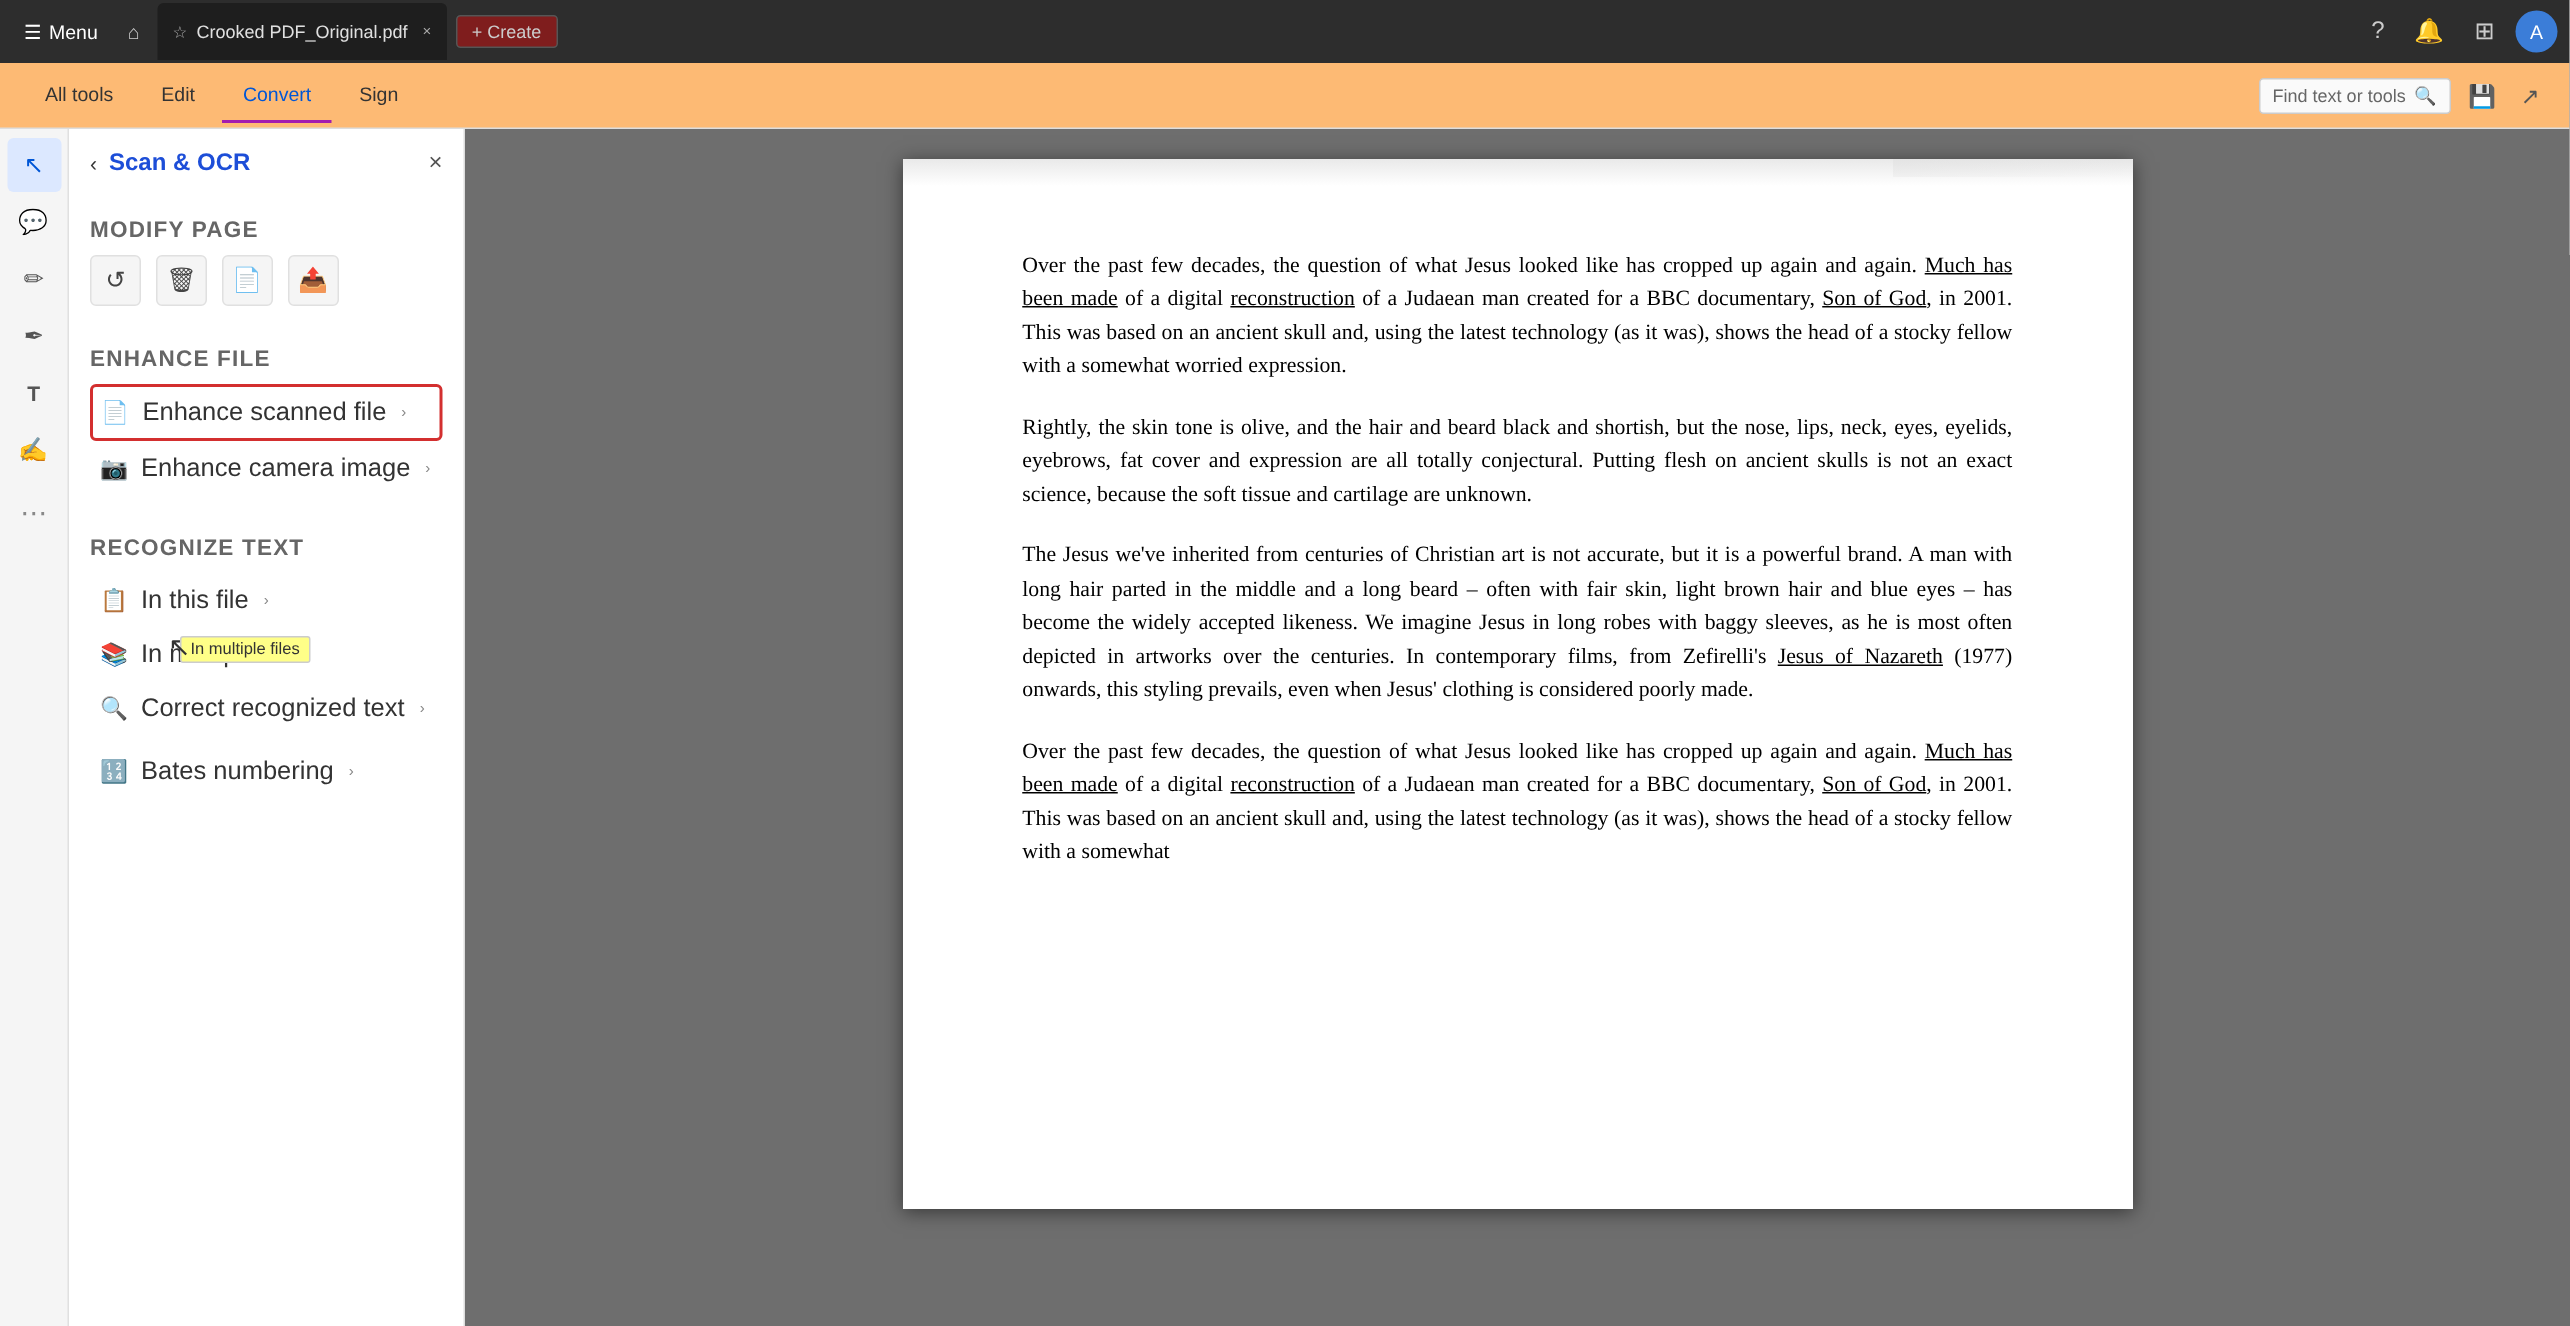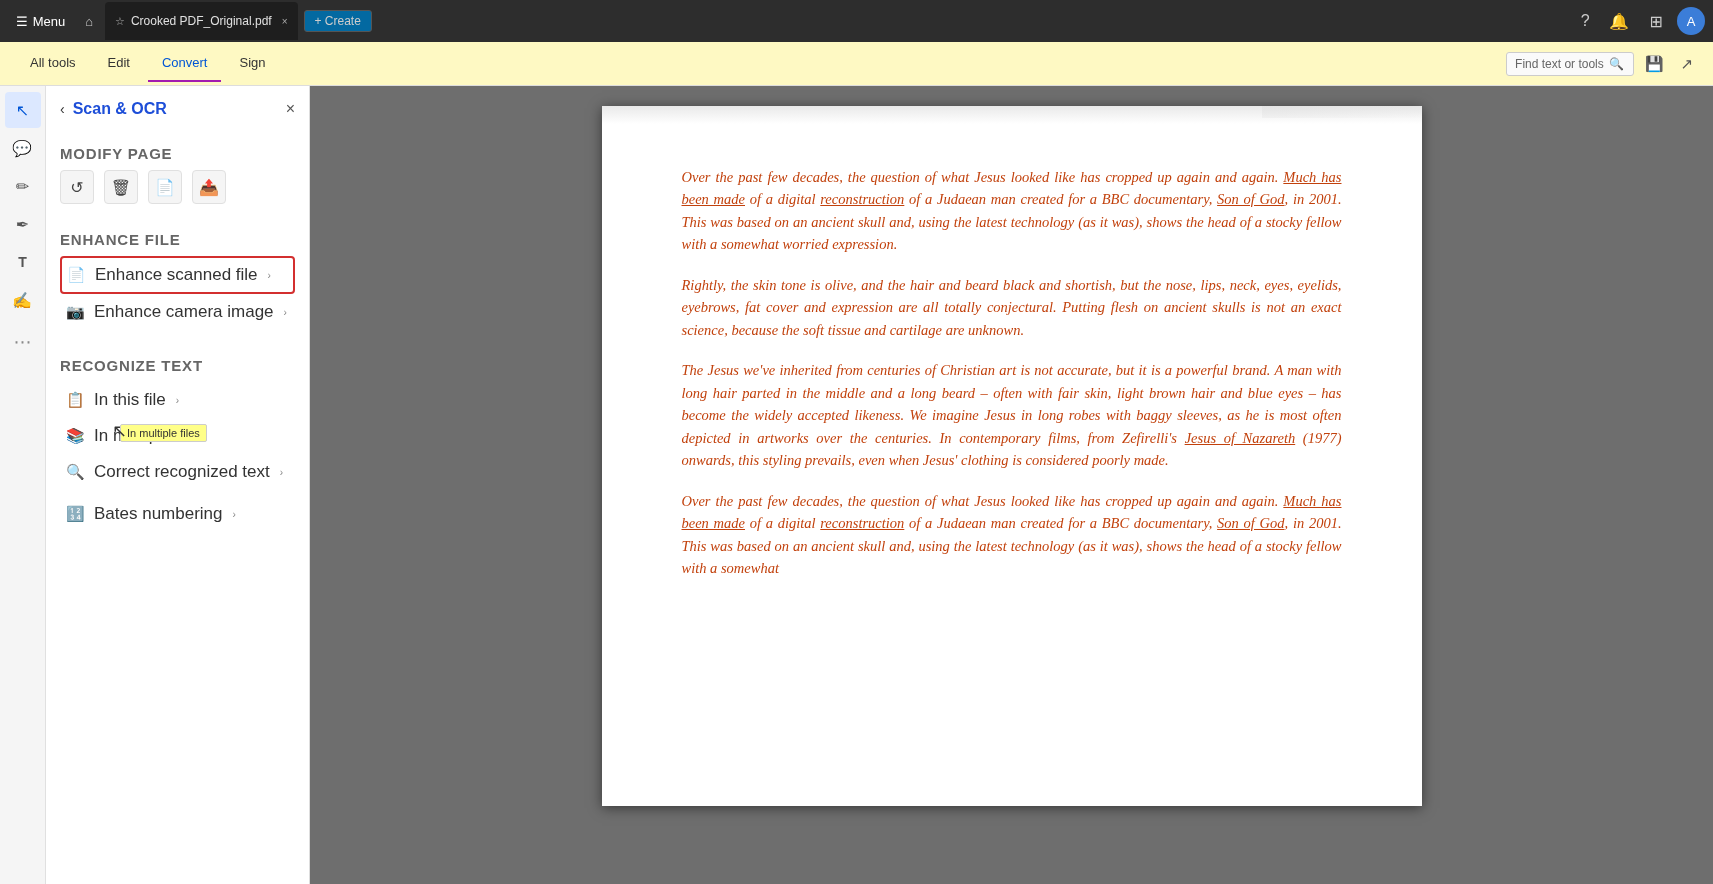--- a/index.html
+++ b/index.html
@@ -21,31 +21,31 @@
     .tab-item {
       display: flex; align-items: center; gap: 6px;
       background: #1e1e1e; color: #e0e0e0;
       padding: 4px 10px; border-radius: 4px 4px 0 0;
       cursor: pointer; font-size: 12px; height: 38px;
     }
     .tab-item .star { color: #aaa; font-size: 11px; }
     .tab-item .close-x { color: #aaa; font-size: 10px; margin-left: 4px; }
     .tab-create {
       display: flex; align-items: center; gap: 4px;
-      color: #ccc; background: #0369a1; border: 1px solid #555;
+      color: #ccc; background: #7f1d1d; border: 1px solid #555;
       padding: 3px 10px; border-radius: 3px; cursor: pointer; font-size: 12px;
     }
     .top-bar-right { display: flex; align-items: center; gap: 8px; }
     .icon-btn { color: #ccc; cursor: pointer; padding: 4px 6px; font-size: 16px; }
     .avatar { width: 28px; height: 28px; border-radius: 50%; background: #3b7dd8; display: flex; align-items: center; justify-content: center; color: white; font-size: 13px; }
 
     
     .secondary-nav {
       display: flex; align-items: center;
-      background: #fef9c3;
+      background: #fdba74;
       height: 44px;
       border-bottom: 1px solid #ddd;
       padding: 0 16px;
       gap: 4px;
     }
     .nav-item {
       padding: 10px 14px; cursor: pointer; font-size: 13px; color: #333;
       border-bottom: 2px solid transparent;
     }
     .nav-item.active { border-bottom: 2px solid #a21caf; color: #0056d6; font-weight: 500; }
@@ -145,22 +145,21 @@
     .pdf-page {
       background: #fff;
       width: 820px;
       min-height: 700px;
       box-shadow: 0 2px 12px rgba(0,0,0,0.5);
       padding: 60px 80px 60px 80px;
       position: relative;
       font-family: Georgia, 'Times New Roman', serif;
       font-size: 14.5px;
       line-height: 1.55;
-      color: #c2410c;
-      font-style: italic;
+      color: #000000;
     }
     .pdf-page::before {
       content: '';
       position: absolute;
       top: 0; left: 0; right: 0;
       height: 18px;
       background: linear-gradient(to bottom, #c8c8c8, transparent);
       opacity: 0.4;
     }
     .page-paragraph { margin-bottom: 18px; text-align: justify; }

